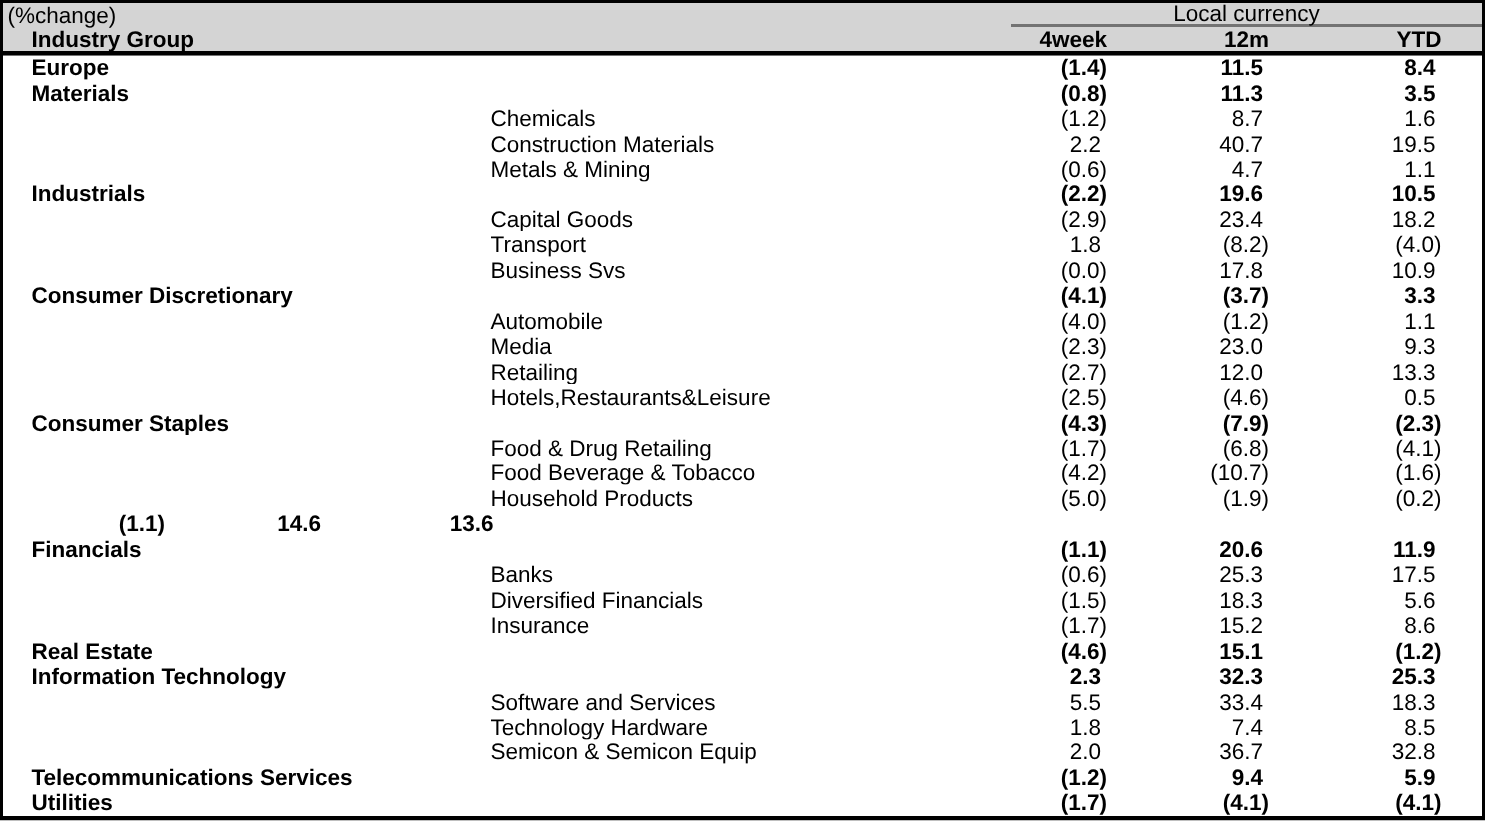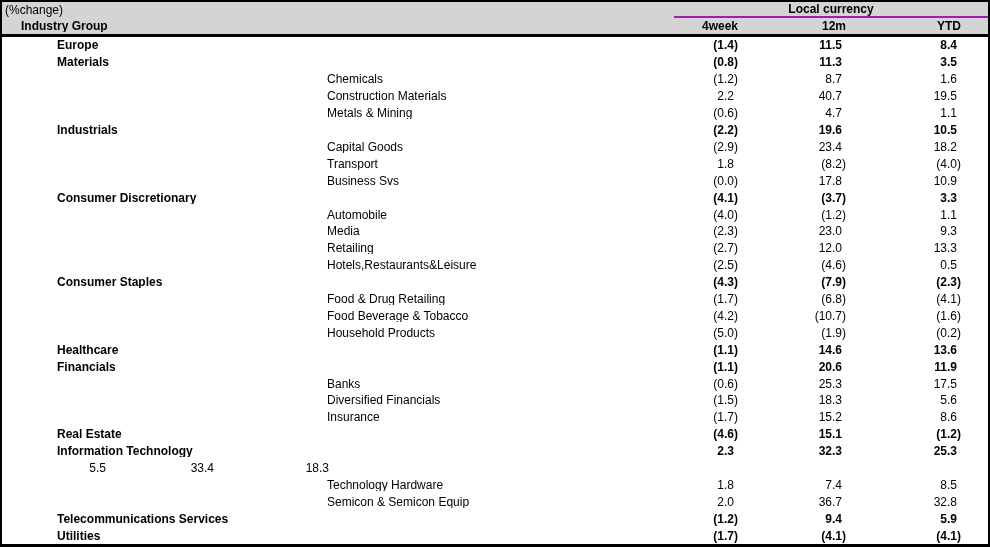--- a/index.html
+++ b/index.html
@@ -7,55 +7,55 @@
   body { font-family: "Liberation Sans", sans-serif; color: #000; }
 
   .perf-table {
     width: 990px;
     height: 547px;
     background: #fff;
     border: 2px solid #000;
     border-bottom-width: 3px;
     display: flex;
     flex-direction: column;
-    font-size: 12px;
+    font-size: 15px;
     line-height: 1;
   }
 
   
   .thead {
     background: #d4d4d4;
     border-bottom: 3px solid #000;
   }
   .h-row1 { display: flex; height: 16px; }
   .h-change {
     flex: 1;
     display: flex; align-items: center;
     padding-left: 3px;
     font-weight: normal;
   }
   .h-localcur {
     width: 314px;
     display: flex; align-items: center; justify-content: center;
-    border-bottom: 2px solid #a21caf;
-    font-weight: bold;
+    border-bottom: 2px solid #737373;
+    font-weight: normal;
   }
   .h-row2 { display: flex; height: 16px; align-items: center; font-weight: bold; }
 
   
   .c-label { flex: 1; padding-left: 19px; white-space: nowrap; overflow: hidden; }
   .c-label.sub { padding-left: 325px; }
   .c-val { width: 108px; text-align: right; white-space: nowrap; }
   .c-val.last { width: 115px; margin-right: 27px; }
   .c-val.np { padding-right: 4px; }  
 
   
   .tbody { flex: 1; display: flex; flex-direction: column; }
   .row { flex: 1; display: flex; align-items: center; }
-  .row.bold { font-weight: bold; margin-left: 36px; }
+  .row.bold { font-weight: bold; }
 </style>
 </head>
 <body>
 
 <div class="perf-table">
 
   <div class="thead">
     <div class="h-row1">
       <div class="h-change">(%change)</div>
       <div class="h-localcur">Local currency</div>
@@ -171,21 +171,20 @@
         <div class="c-val">(10.7)</div>
         <div class="c-val last">(1.6)</div>
       </div>
       <div class="row">
         <div class="c-label sub">Household Products</div>
         <div class="c-val">(5.0)</div>
         <div class="c-val">(1.9)</div>
         <div class="c-val last">(0.2)</div>
       </div>
       <div class="row bold">
-        <div class="c-label">Healthcare</div>
         <div class="c-val">(1.1)</div>
         <div class="c-val np">14.6</div>
         <div class="c-val last np">13.6</div>
       </div>
       <div class="row bold">
         <div class="c-label">Financials</div>
         <div class="c-val">(1.1)</div>
         <div class="c-val np">20.6</div>
         <div class="c-val last np">11.9</div>
       </div>
@@ -213,20 +212,21 @@
         <div class="c-val np">15.1</div>
         <div class="c-val last">(1.2)</div>
       </div>
       <div class="row bold">
         <div class="c-label">Information Technology</div>
         <div class="c-val np">2.3</div>
         <div class="c-val np">32.3</div>
         <div class="c-val last np">25.3</div>
       </div>
       <div class="row">
+        <div class="c-label sub">Software and Services</div>
         <div class="c-val np">5.5</div>
         <div class="c-val np">33.4</div>
         <div class="c-val last np">18.3</div>
       </div>
       <div class="row">
         <div class="c-label sub">Technology Hardware</div>
         <div class="c-val np">1.8</div>
         <div class="c-val np">7.4</div>
         <div class="c-val last np">8.5</div>
       </div>

